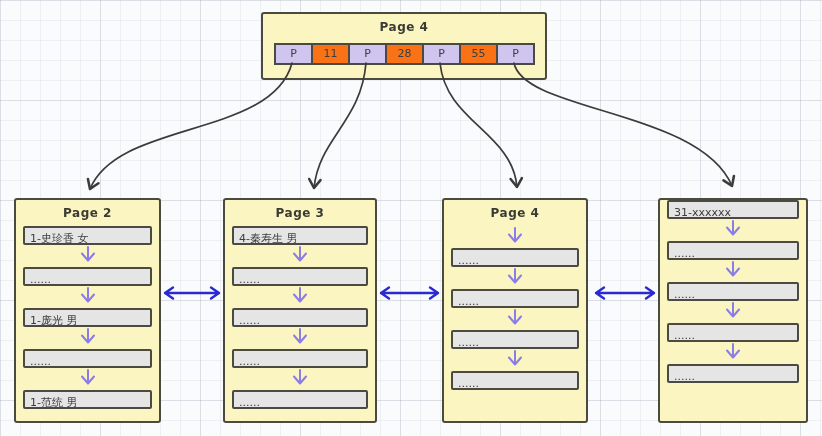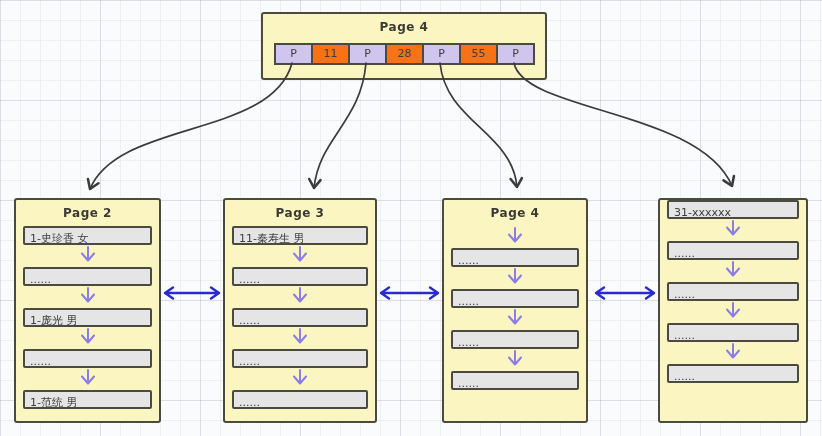--- a/index.html
+++ b/index.html
@@ -106,21 +106,21 @@
             <path d="M10 1 L10 13 M4 7.5 L10 14.5 L16 7.5" fill="none" stroke="#8b7ce8" stroke-width="2" stroke-linecap="round" stroke-linejoin="round"></path>
           </svg>
         </div>
       <div class="rec">1-范统 男</div>
     </div>
   </div>
 
   <div class="page" style="left:223px;top:198px;width:154px;height:225px;">
     <div class="page-title">Page 3</div>
     <div class="leaf-body">
-      <div class="rec">11-秦寿生 男</div>
+      <div class="rec">4-秦寿生 男</div>
       <div class="gap">
           <svg class="down-arrow" width="20" height="20" viewBox="0 0 20 20">
             <path d="M10 1 L10 13 M4 7.5 L10 14.5 L16 7.5" fill="none" stroke="#8b7ce8" stroke-width="2" stroke-linecap="round" stroke-linejoin="round"></path>
           </svg>
         </div>
       <div class="rec">......</div>
       <div class="gap">
           <svg class="down-arrow" width="20" height="20" viewBox="0 0 20 20">
             <path d="M10 1 L10 13 M4 7.5 L10 14.5 L16 7.5" fill="none" stroke="#8b7ce8" stroke-width="2" stroke-linecap="round" stroke-linejoin="round"></path>
           </svg>

